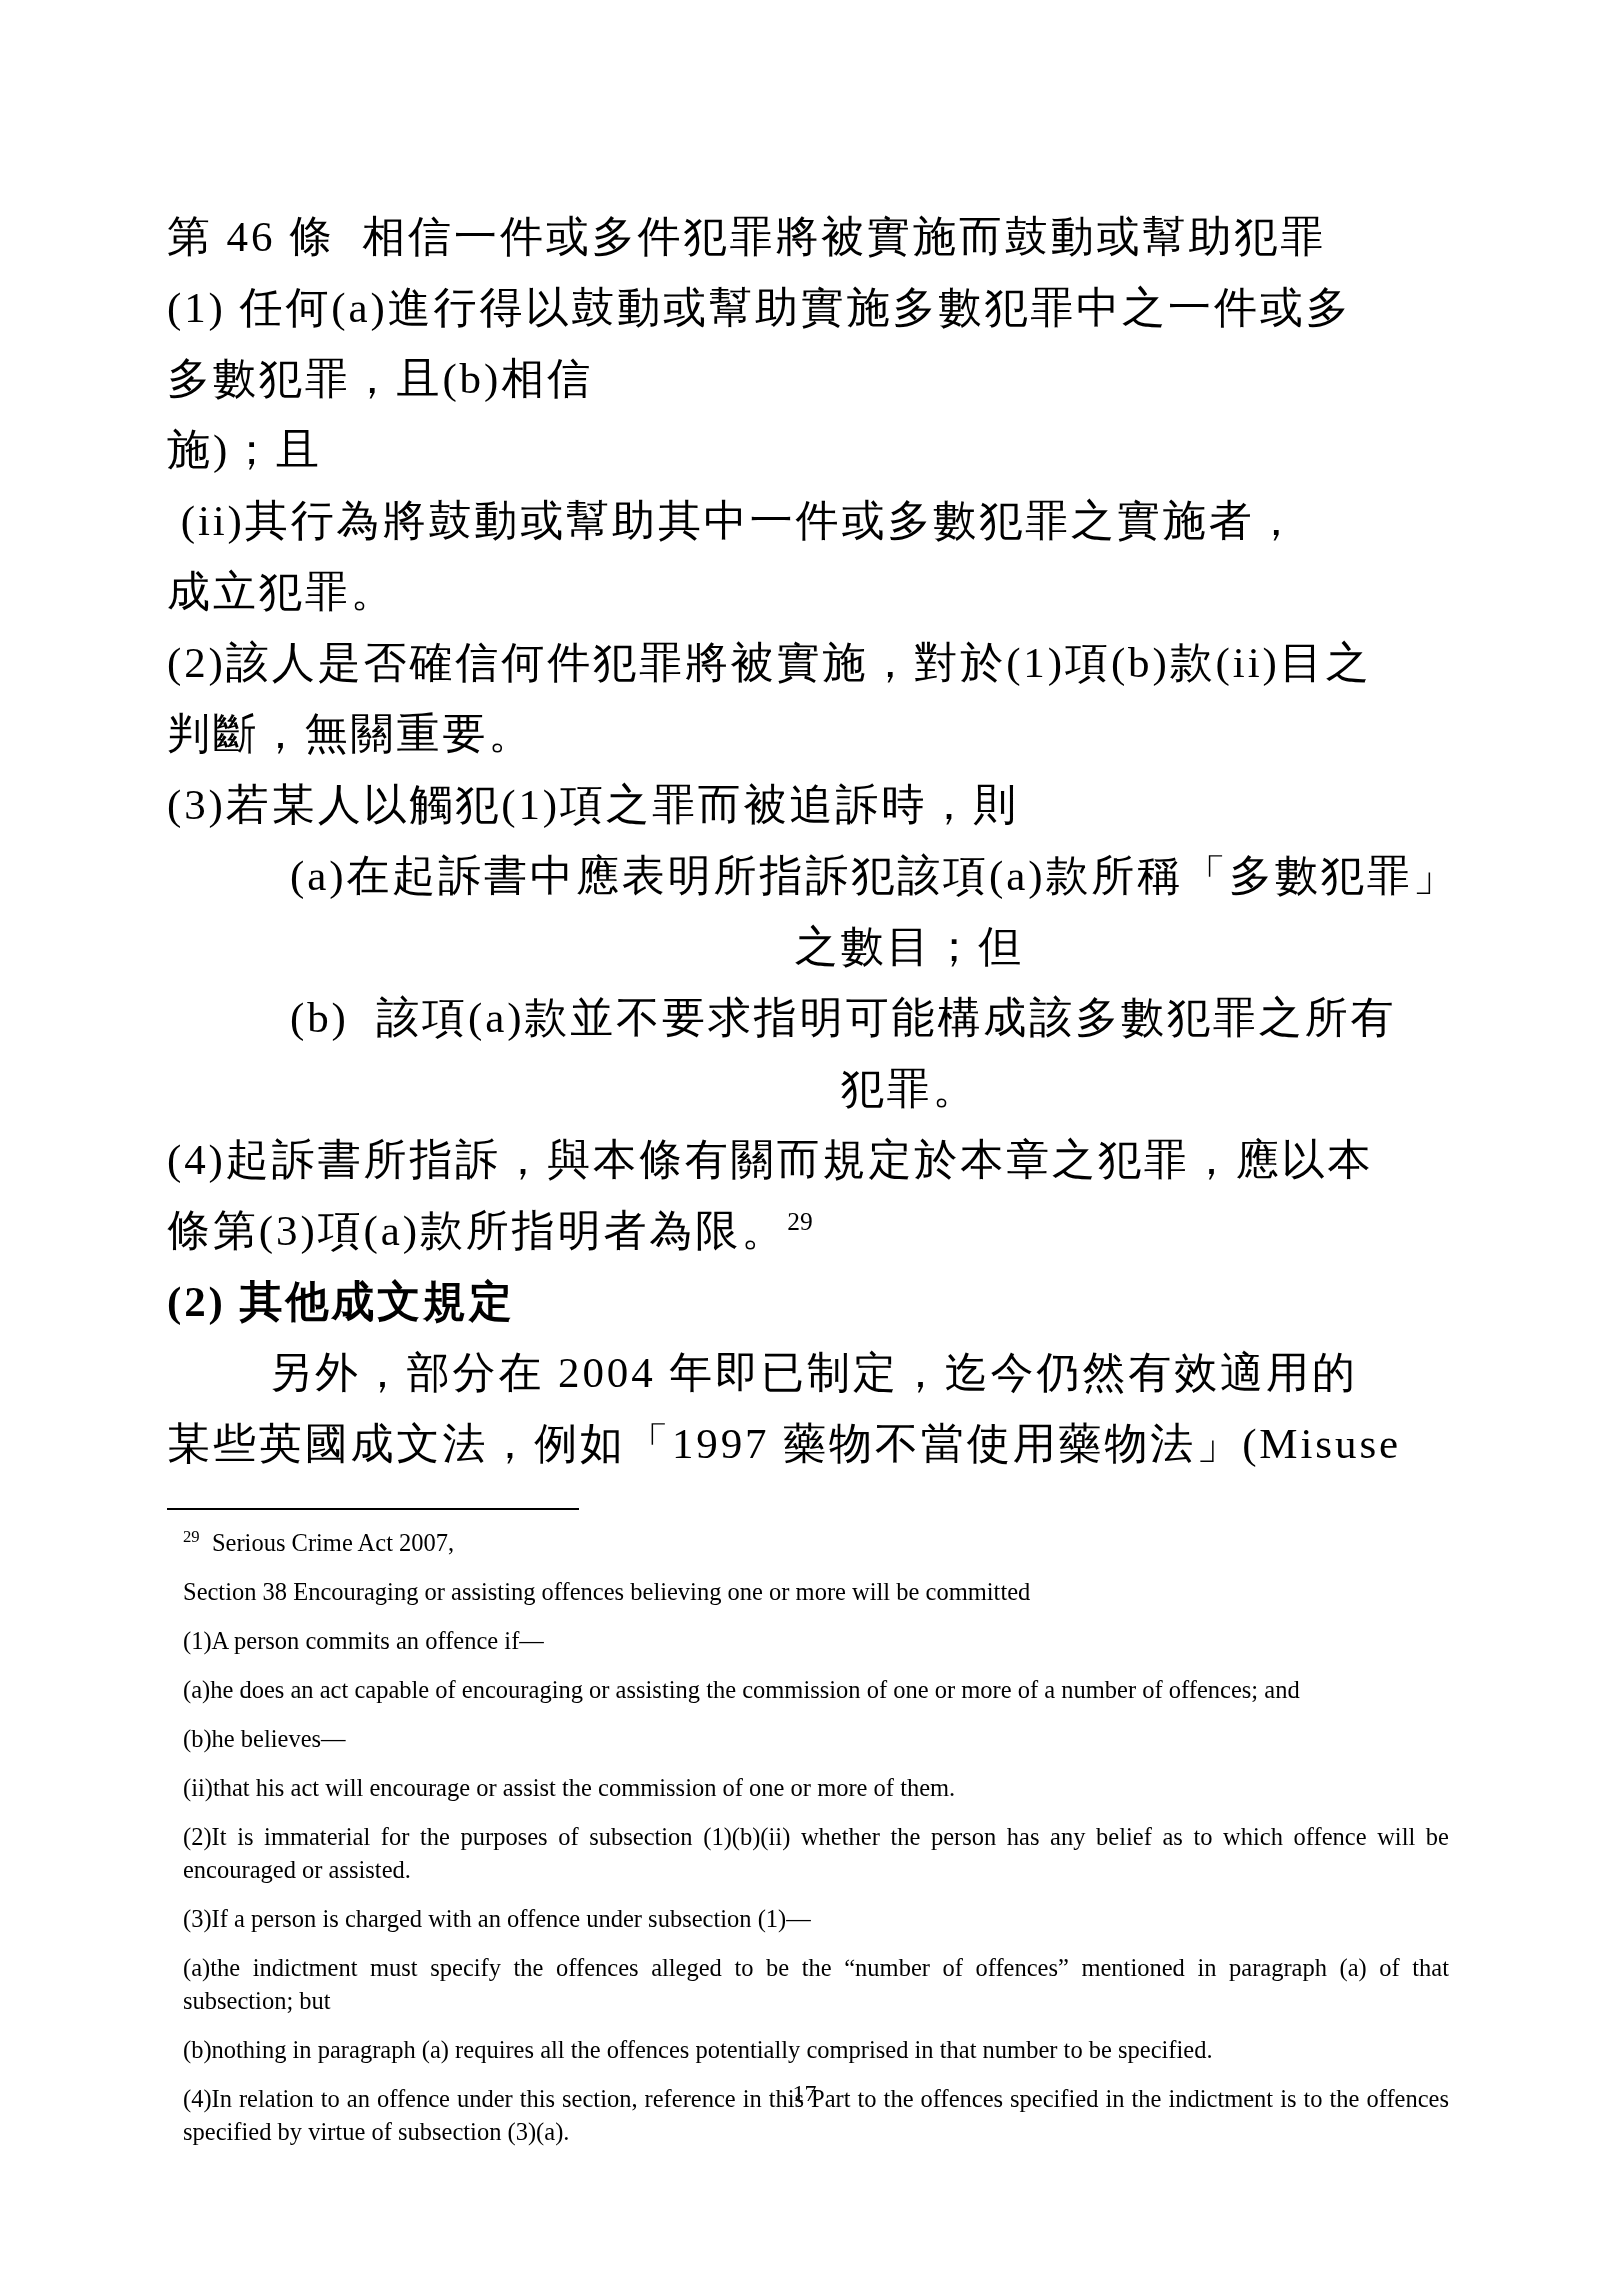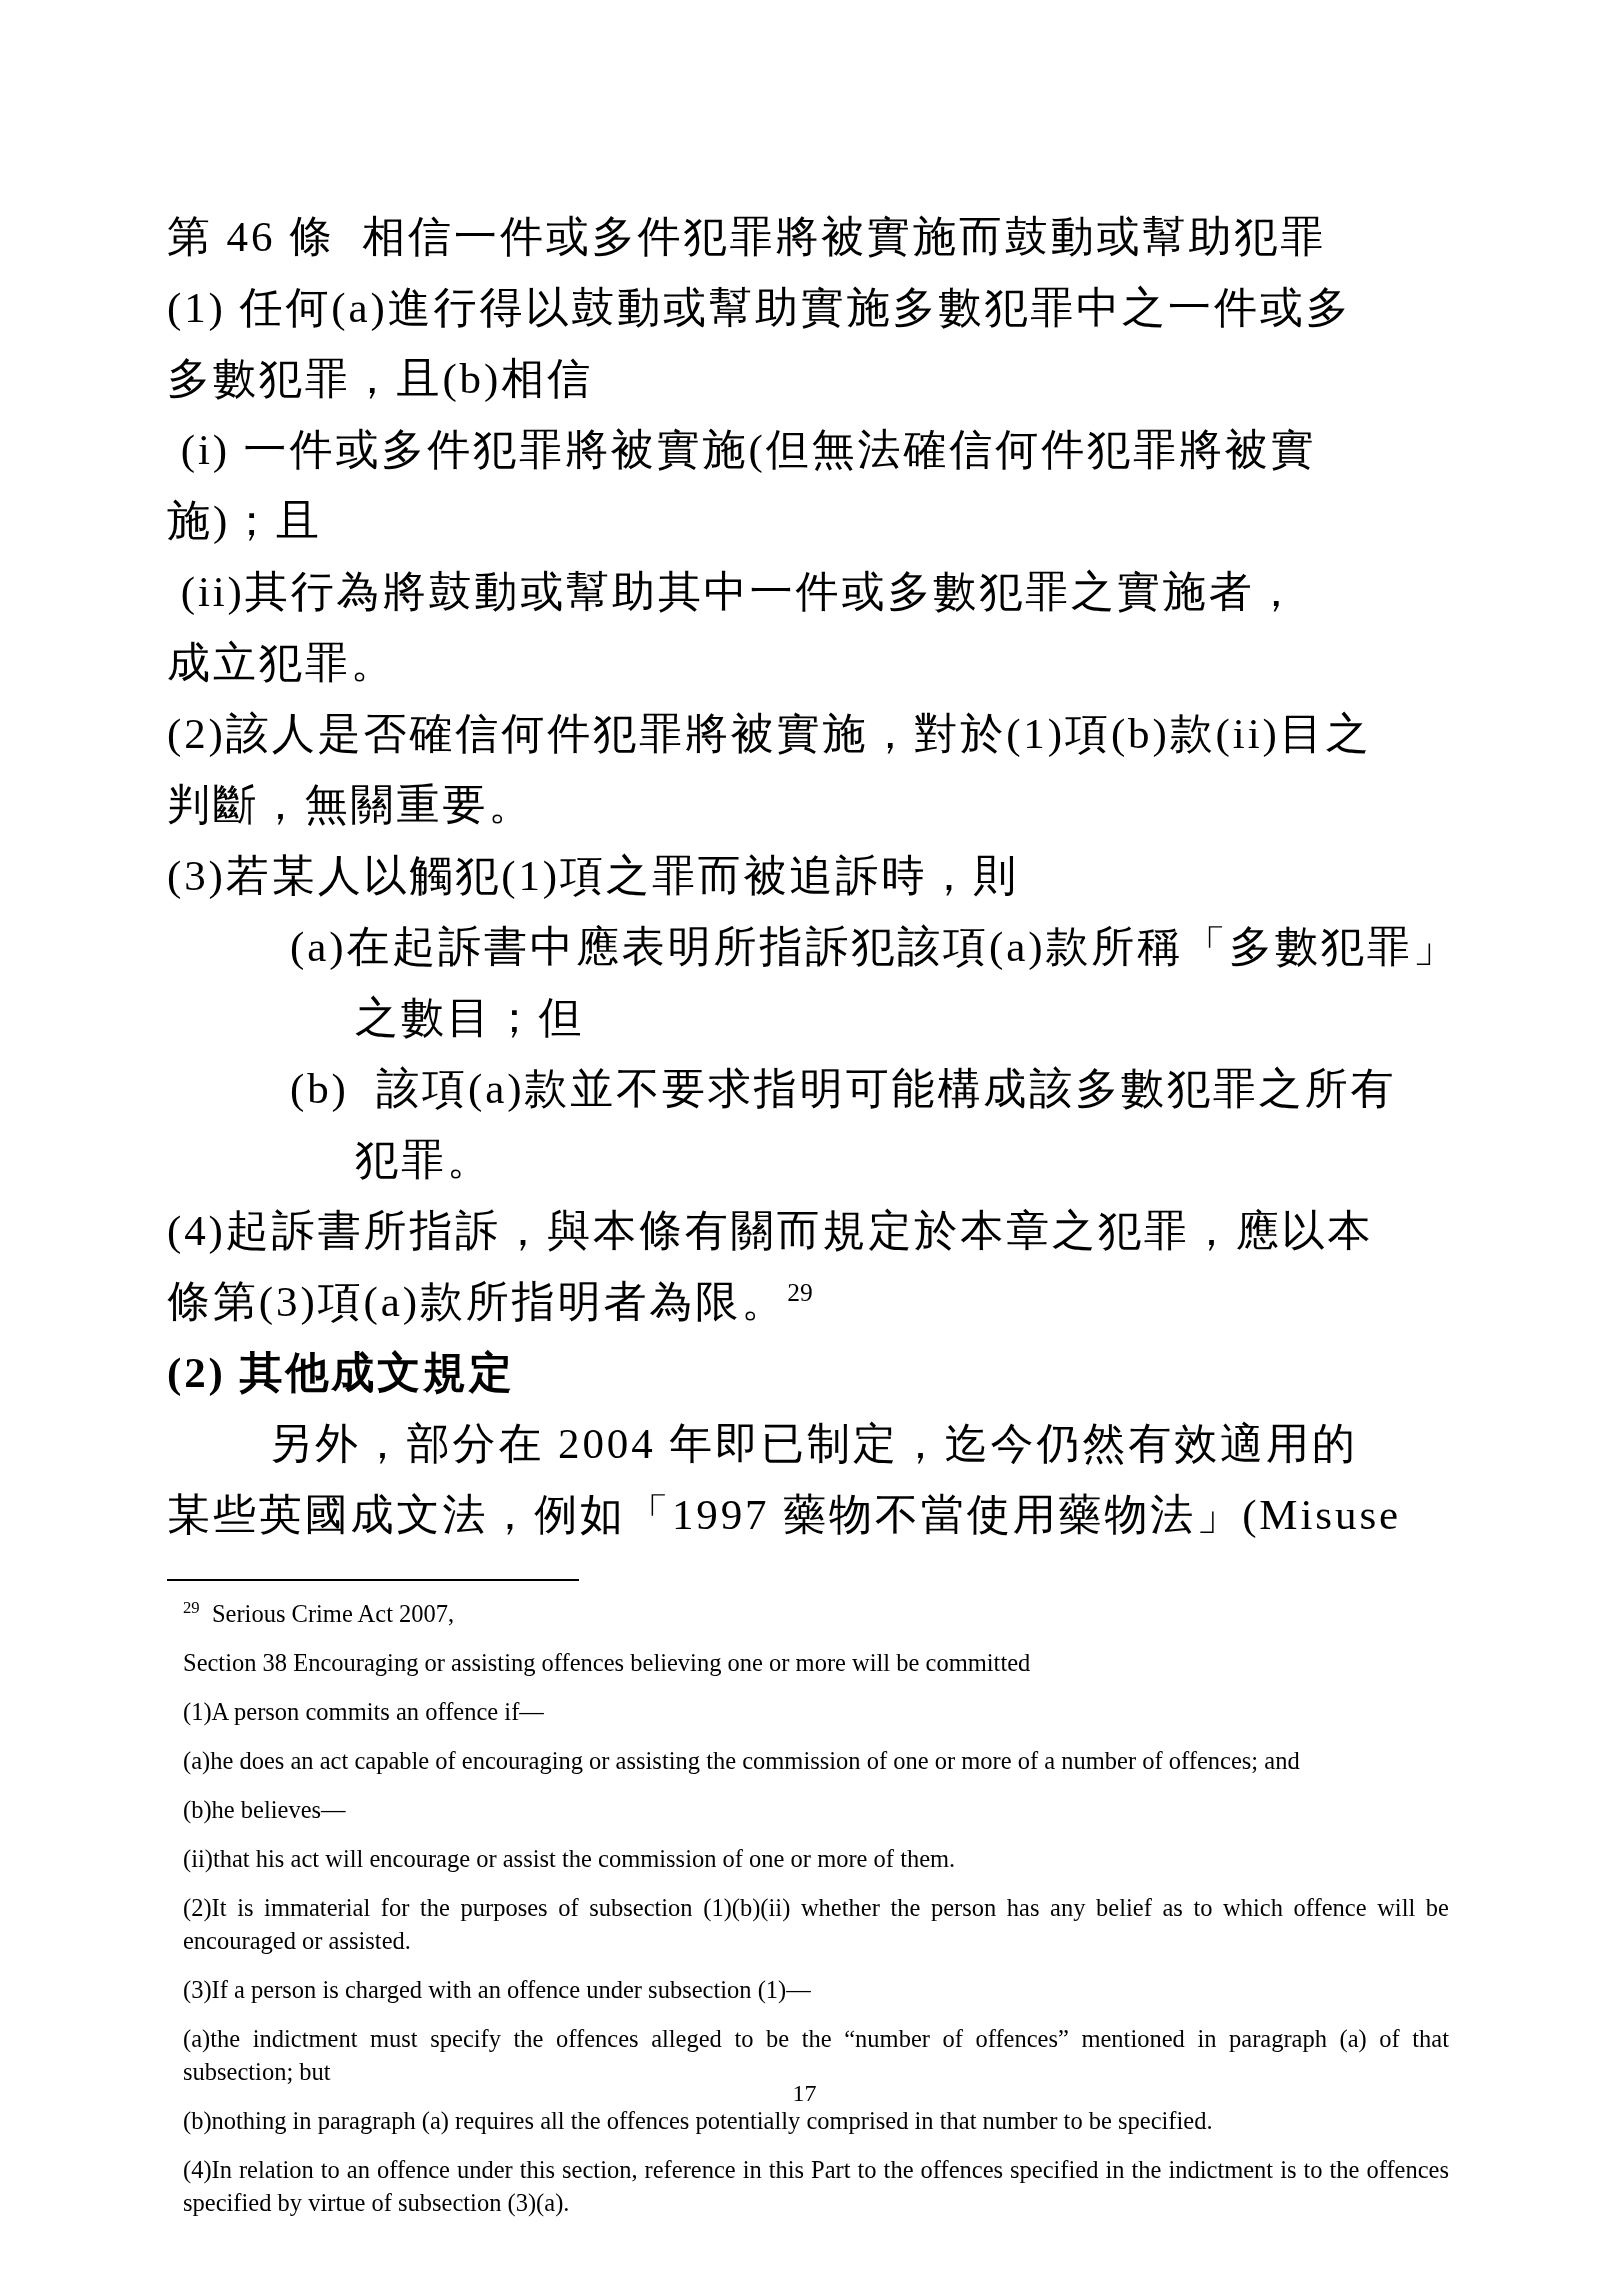--- a/index.html
+++ b/index.html
@@ -16,21 +16,21 @@
     overflow: hidden;
   }
   .main .line {
     font-size: 43px;
     line-height: 71px;
     letter-spacing: 2.9px;
     white-space: pre-wrap;
   }
   .main .ind-i  { padding-left: 13.7px; }
   .main .ind-a  { padding-left: 123px; }
-  .main .ind-a2 { padding-left: 188px; }
+  .main .ind-a2 { padding-left: 188px; text-align: center; }
   .main .para-indent { padding-left: 102px; }
   .main .heading { font-weight: bold; }
   .fn-ref {
     font-size: 25.5px;
     letter-spacing: 0;
     vertical-align: super;
     line-height: 0;
   }
   .fn-sep {
     width: 412px;
@@ -65,21 +65,20 @@
 </style>
 </head>
 <body>
 
 <div class="page">
 
   <div class="main">
     <div class="line">第 46 條  相信一件或多件犯罪將被實施而鼓動或幫助犯罪</div>
     <div class="line">(1) 任何(a)進行得以鼓動或幫助實施多數犯罪中之一件或多</div>
     <div class="line">多數犯罪，且(b)相信</div>
-    <div class="line ind-i">(i) 一件或多件犯罪將被實施(但無法確信何件犯罪將被實</div>
     <div class="line">施)；且</div>
     <div class="line ind-i">(ii)其行為將鼓動或幫助其中一件或多數犯罪之實施者，</div>
     <div class="line">成立犯罪。</div>
     <div class="line">(2)該人是否確信何件犯罪將被實施，對於(1)項(b)款(ii)目之</div>
     <div class="line">判斷，無關重要。</div>
     <div class="line">(3)若某人以觸犯(1)項之罪而被追訴時，則</div>
     <div class="line ind-a">(a)在起訴書中應表明所指訴犯該項(a)款所稱「多數犯罪」</div>
     <div class="line ind-a2">之數目；但</div>
     <div class="line ind-a">(b)  該項(a)款並不要求指明可能構成該多數犯罪之所有</div>
     <div class="line ind-a2">犯罪。</div>

